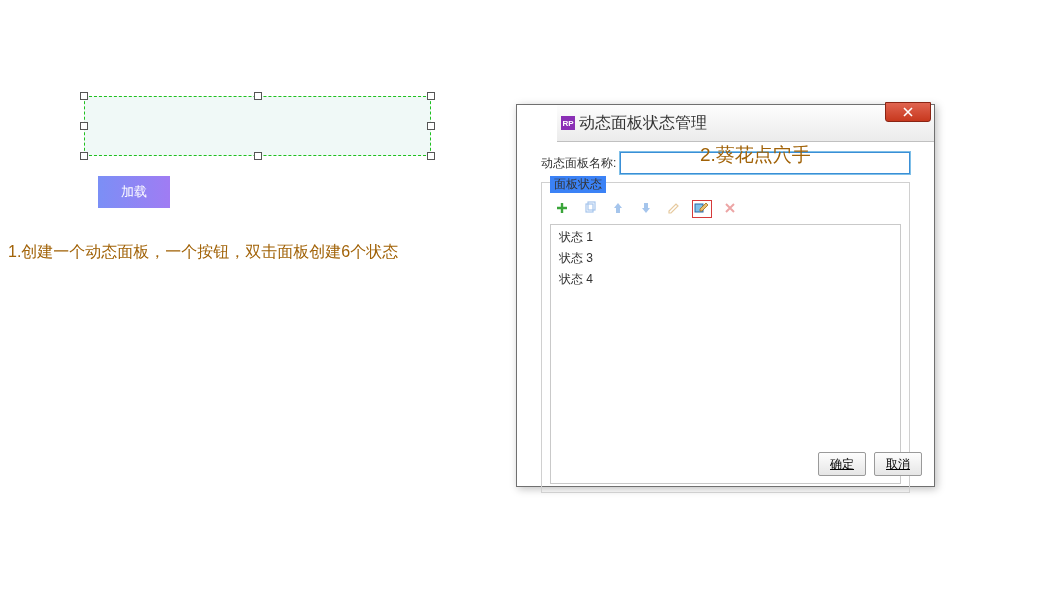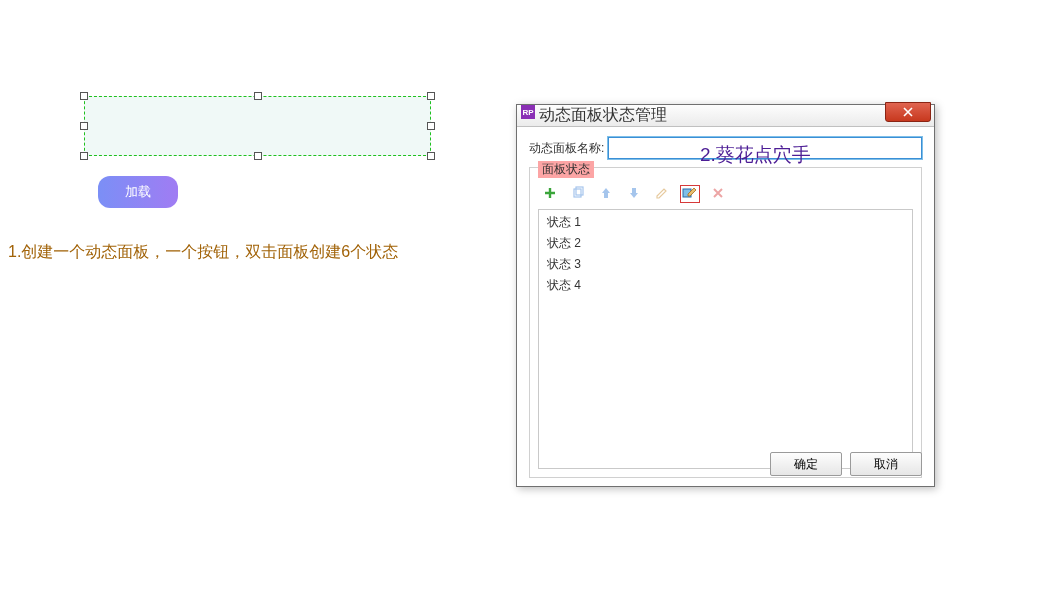--- a/index.html
+++ b/index.html
@@ -35,64 +35,66 @@
     .sel-handle.ml { left: -5px; top: 50%; margin-top: -4px; }
     .sel-handle.mr { right: -5px; top: 50%; margin-top: -4px; }
     .sel-handle.bl { left: -5px; bottom: -5px; }
     .sel-handle.bm { left: 50%; bottom: -5px; margin-left: -4px; }
     .sel-handle.br { right: -5px; bottom: -5px; }
 
     .load-button {
       position: absolute;
       left: 98px;
       top: 176px;
-      width: 80px;
+      width: 72px;
       height: 32px;
       background: linear-gradient(90deg, #7b8ff6, #a07cf3);
       color: #fff;
       border: none;
-      border-radius: 12px;
+      border-radius: 0;
       font-size: 13px;
       cursor: pointer;
     }
 
     .annotation-1 {
       position: absolute;
       left: 8px;
       top: 242px;
       color: #a16207;
       font-size: 16px;
     }
     .annotation-2 {
       position: absolute;
       left: 700px;
       top: 142px;
-      color: #4c1d95;
+      color: #a16207;
       font-size: 19px;
       z-index: 50;
     }
 
     
     .dialog {
       position: absolute;
       left: 516px;
       top: 104px;
       width: 419px;
       height: 383px;
       background: #fff;
       border: 1px solid #707070;
       box-shadow: 2px 2px 8px rgba(0,0,0,0.25);
     }
     .titlebar {
-      height: 22px;
+      height: 37px;
       background: linear-gradient(#fdfdfd, #ebebeb);
       border-bottom: 1px solid #c0c0c0;
       display: flex;
+      align-items: center;
       padding-left: 4px;
       position: relative;
+      margin-left: 40px;
     }
     .rp-icon {
       width: 14px;
       height: 14px;
       background: #8a2fb5;
       color: #fff;
       font-size: 8px;
       font-weight: bold;
       display: flex;
       align-items: center;
@@ -114,21 +116,21 @@
       border-radius: 0 0 3px 3px;
       color: #fff;
       display: flex;
       align-items: center;
       justify-content: center;
       cursor: pointer;
     }
     .close-x svg { display:block; }
 
     .dialog-body {
-      padding: 10px 12px;
+      padding: 10px 24px;
     }
     .name-row {
       display: flex;
       align-items: center;
       gap: 4px;
       margin-bottom: 8px;
     }
     .name-label {
       font-size: 12px;
       color: #333;
@@ -144,21 +146,21 @@
     }
 
     .states-fieldset {
       border: 1px solid #d0d0d0;
       padding: 8px 8px 8px 8px;
       position: relative;
     }
     .states-legend {
       position: relative;
       top: -15px;
-      background: #fca5a5;
+      background: #3b82f6;
       padding: 0 4px;
       font-size: 12px;
       color: #333;
       display: inline-block;
     }
     .states-inner { margin-top: -10px; }
 
     .toolbar {
       display: flex;
       align-items: center;
@@ -195,27 +197,28 @@
     }
 
     .dialog-buttons {
       position: absolute;
       right: 12px;
       bottom: 10px;
       display: flex;
       gap: 8px;
     }
     .dlg-btn {
-      width: 72px;
+      width: 48px;
       height: 24px;
       background: linear-gradient(#fdfdfd, #e6e6e6);
       border: 1px solid #9a9a9a;
       border-radius: 2px;
       font-size: 12px;
       cursor: pointer;
+      text-decoration: underline;
     }
   </style>
 </head>
 <body>
 
 <div class="selected-panel">
   <div class="sel-handle tl"></div>
   <div class="sel-handle tm"></div>
   <div class="sel-handle tr"></div>
   <div class="sel-handle ml"></div>
@@ -301,21 +304,20 @@
             <span>
               <svg width="12" height="12" viewBox="0 0 12 12">
                   <path d="M2 2 L10 10 M10 2 L2 10" stroke="#d63a3a" stroke-width="2"></path>
                 </svg>
             </span>
           </div>
         </div>
 
         <div class="state-list">
           <div class="state-item">状态 1</div>
-          <div class="state-item">状态 2</div>
           <div class="state-item">状态 3</div>
           <div class="state-item">状态 4</div>
         </div>
       </div>
     </div>
   </div>
 
   <div class="dialog-buttons">
     <button class="dlg-btn">确定</button>
     <button class="dlg-btn">取消</button>

